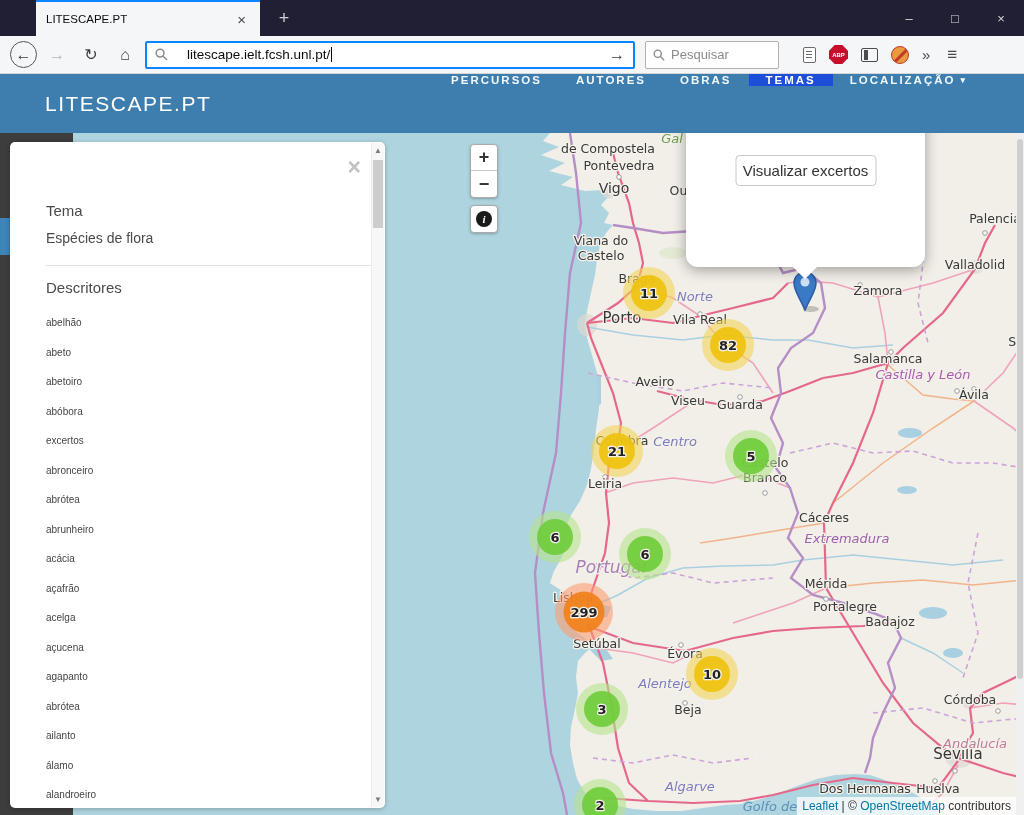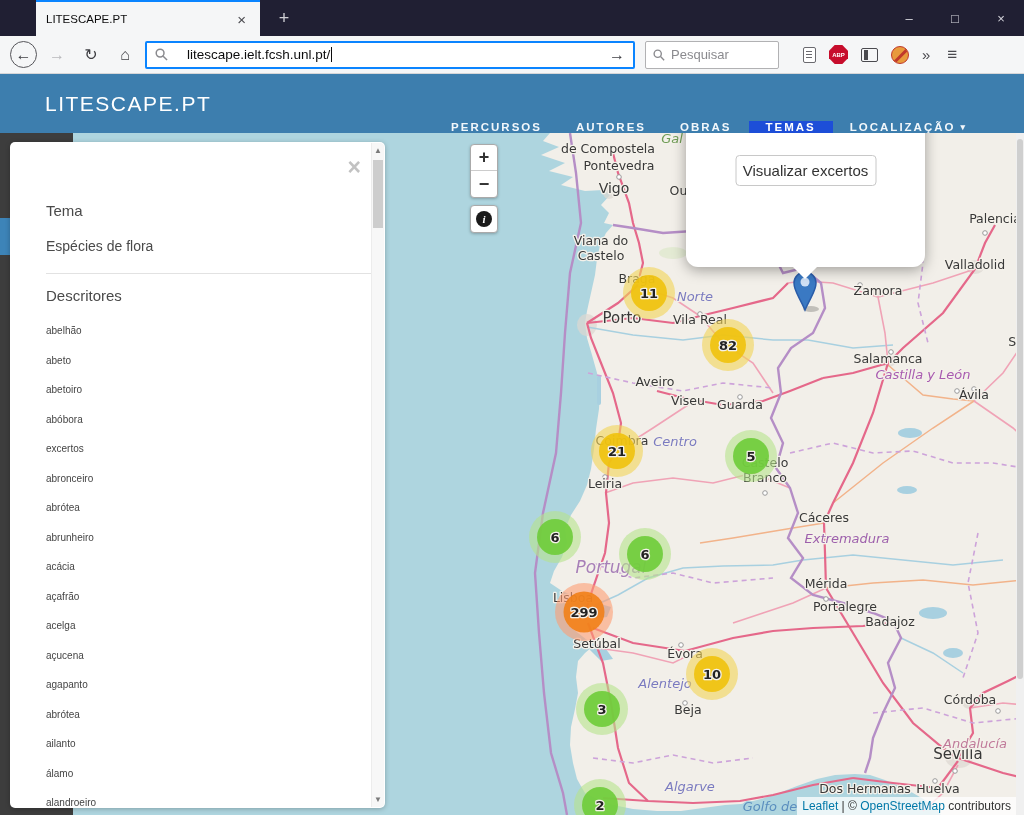--- a/index.html
+++ b/index.html
@@ -32,21 +32,21 @@
   .icon-sidebar{width:17px;height:14px;border:1.6px solid #4a4a4f;border-radius:2px;position:relative;}
   .icon-sidebar:after{content:"";position:absolute;left:2px;top:1px;bottom:1px;width:4px;background:#4a4a4f;}
   .icon-flash{width:18px;height:18px;border-radius:50%;background:#e89a3c;border:1.5px solid #c0392b;position:relative;overflow:hidden;}
   .icon-flash:after{content:"";position:absolute;left:-2px;top:7px;width:22px;height:2.5px;background:#c0392b;transform:rotate(-45deg);}
   .icon-txt{font-size:15px;color:#4a4a4f;}
   .icon-menu{font-size:17px;color:#4a4a4f;margin-left:4px;}
 
   
   .sitenav{position:absolute;left:0;top:74px;width:1024px;height:59px;background:#3d7eae;display:flex;align-items:center;}
   .brand{color:#fff;font-size:21px;letter-spacing:1.5px;margin-left:45px;font-weight:400;}
-  .menu{display:flex;align-items:flex-end;height:100%;margin-left:auto;margin-right:40px;}
+  .menu{display:flex;align-items:flex-start;height:100%;margin-left:auto;margin-right:40px;}
   .menu-item{display:flex;align-items:center;padding:0 17px;color:#f2f7fb;font-size:11.5px;font-weight:bold;letter-spacing:2px;white-space:nowrap;}
   .menu-item.active{background:#1d4ed8;color:#fff;}
   .menu-caret{font-size:9px;margin-left:5px;}
 
   
   .content{position:absolute;left:0;top:133px;width:1024px;height:682px;}
   .side{position:absolute;left:0;top:0;width:73px;height:682px;background:#3d3d3d;z-index:5;}
   .side-item{margin-top:85px;height:37px;background:#3d84b8;color:#fff;font-size:13px;display:flex;align-items:center;justify-content:center;}
 
   .mapwrap{position:absolute;left:73px;top:0;width:951px;height:682px;overflow:hidden;background:#aed5df;}
@@ -64,21 +64,21 @@
   .popup-btn{position:absolute;left:50%;transform:translateX(-50%);top:44px;width:141px;height:31px;background:#fff;border:1px solid #c8c8c8;border-radius:4px;font-size:15px;color:#333;font-family:"Liberation Sans",sans-serif;white-space:nowrap;}
 
   .attribution{position:absolute;right:8px;bottom:0;background:rgba(255,255,255,.75);font-size:12px;color:#333;padding:2px 5px;z-index:20;white-space:nowrap;}
   .attribution .lnk{color:#0078a8;text-decoration:none;}
 
   
   .panel{position:absolute;left:10px;top:9px;width:375px;height:666px;background:#fff;border-radius:5px;box-shadow:0 1px 5px rgba(0,0,0,.25);z-index:30;}
   .panel-close{position:absolute;top:14px;right:24px;font-size:23px;font-weight:bold;color:#c2c2c2;line-height:1;}
   .panel-body{position:absolute;left:36px;top:60px;right:20px;}
   .tema-label{font-size:15px;color:#4a4a4a;font-weight:500;}
-  .tema-value{font-size:14px;color:#4a4a4a;margin-top:19px;}
+  .tema-value{font-size:14px;color:#4a4a4a;margin-top:11px;}
   .panel-hr{border:0;border-top:1px solid #e2e2e2;margin:19px 0 13px 0;width:338px;}
   .desc-label{font-size:15px;color:#4a4a4a;font-weight:500;margin-bottom:12px;}
   .desc-item{font-size:10px;color:#444;height:29.5px;display:flex;align-items:center;}
   .panel-scroll{position:absolute;top:1px;right:1px;bottom:1px;width:13px;background:#f7f7f7;border-left:1px solid #ececec;border-radius:0 4px 4px 0;}
   .ps-arrow{position:absolute;left:0;width:12px;height:13px;color:#7a7a7a;font-size:8px;display:flex;align-items:center;justify-content:center;}
   .ps-up{top:1px;} .ps-down{bottom:1px;}
   .ps-thumb{position:absolute;left:1px;top:17px;width:10px;height:68px;background:#cdcdcd;}
 
   .page-scrollbar{position:absolute;right:0;top:0;width:8px;height:682px;background:#f0f0f0;z-index:40;}
   .page-thumb{position:absolute;left:1px;top:6px;width:6px;height:540px;background:#cfcfcf;border-radius:3px;}

